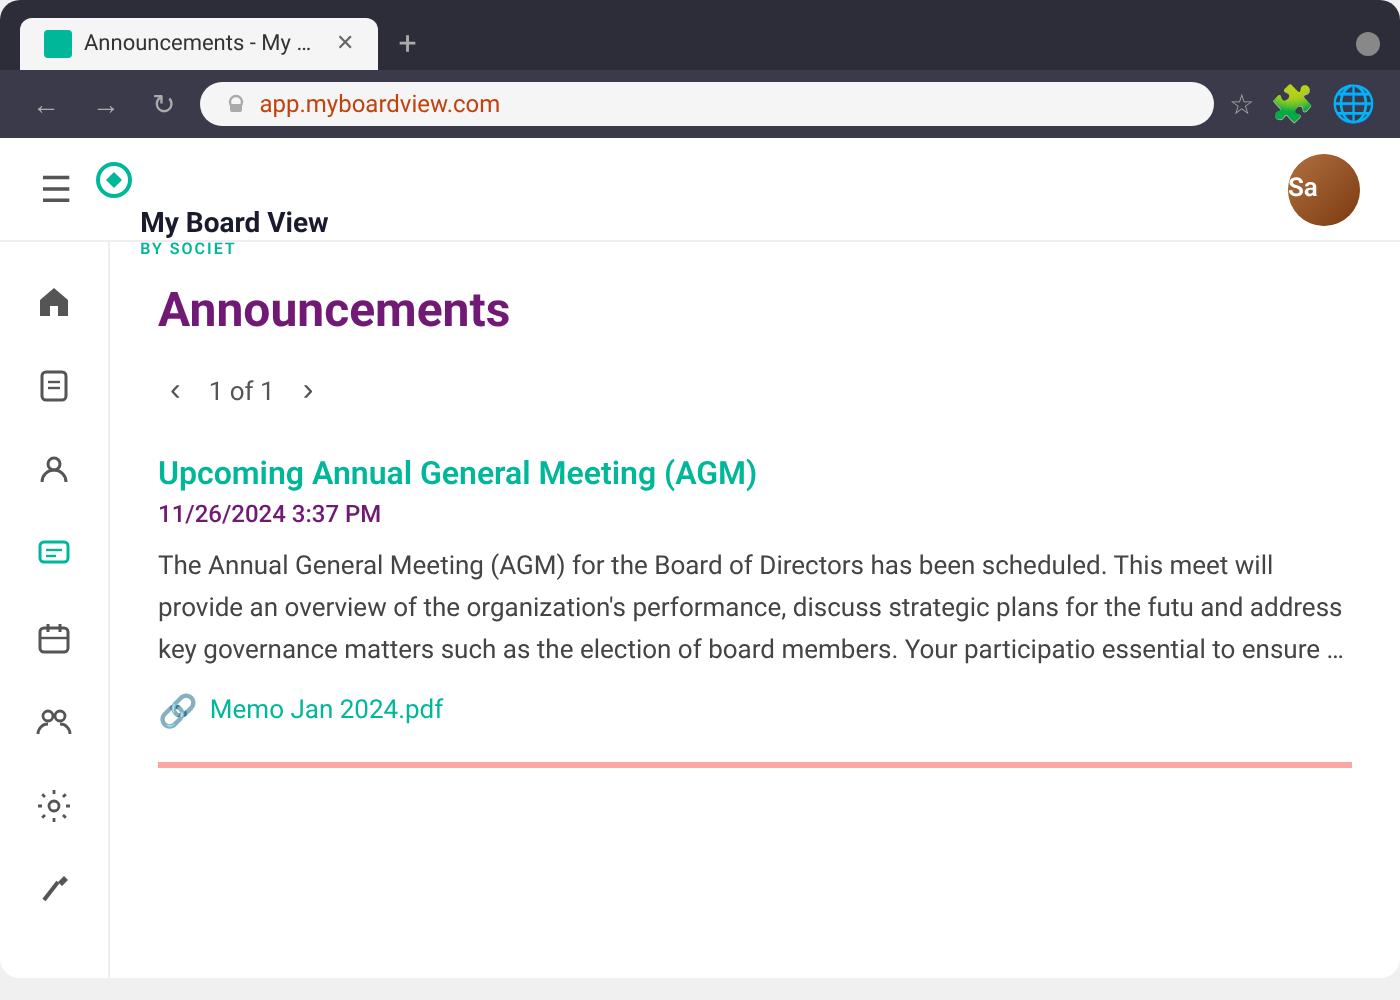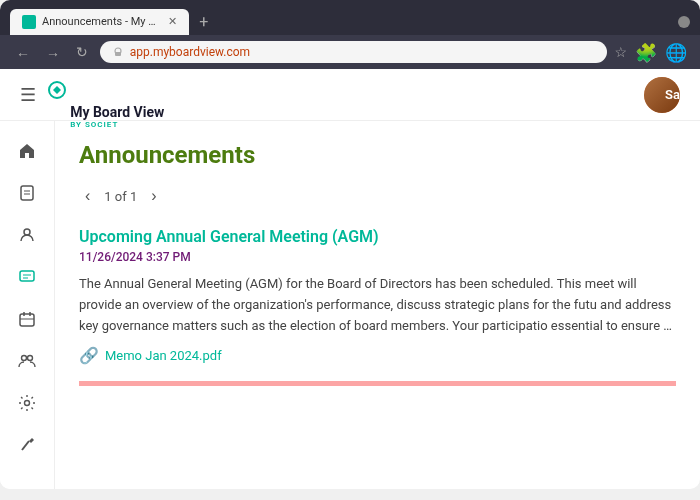--- a/index.html
+++ b/index.html
@@ -41,28 +41,28 @@
     .header-left { display: flex; align-items: center; gap: 12px; }
     .hamburger-icon { font-size: 18px; color: #555; cursor: pointer; }
     .logo-area { display: flex; flex-direction: column; }
     .logo-text { font-size: 16px; font-weight: 700; color: #1a1a2e; display: flex; align-items: center; gap: 4px; }
     .logo-subtitle { font-size: 8px; color: #00b899; letter-spacing: 1px; font-weight: 600; margin-left: 22px; }
     .header-right { display: flex; align-items: center; gap: 8px; }
     .avatar { width: 36px; height: 36px; border-radius: 50%; background: #c97a4a; display: flex; align-items: center; justify-content: center; overflow: hidden; }
     .avatar-img { width: 100%; height: 100%; object-fit: cover; background: linear-gradient(135deg, #c97a4a 0%, #8b4513 100%); border-radius: 50%; }
 
     
-    .page-title { font-size: 24px; font-weight: 700; color: #4d7c0f; margin-bottom: 16px; }
+    .page-title { font-size: 24px; font-weight: 700; color: #701a75; margin-bottom: 16px; }
     .action-row { display: flex; align-items: center; justify-content: space-between; margin-bottom: 20px; }
     .add-btn { background: #00b899; color: white; border: none; border-radius: 6px; padding: 9px 18px; font-size: 14px; font-weight: 500; cursor: pointer; }
     .pagination { display: flex; align-items: center; gap: 8px; font-size: 13px; color: #555; }
     .page-nav { background: none; border: none; color: #555; font-size: 16px; cursor: pointer; padding: 2px 6px; }
 
     
-    .announcement-card { border-bottom: 5px solid #fca5a5; padding-bottom: 16px; }
+    .announcement-card { border-bottom: 3px solid #fca5a5; padding-bottom: 16px; }
     .announcement-title { color: #00b899; font-size: 16px; font-weight: 600; margin-bottom: 4px; cursor: pointer; }
     .announcement-date { font-size: 12px; color: #701a75; font-weight: 500; margin-bottom: 10px; }
     .announcement-body { font-size: 13px; color: #444; line-height: 1.6; margin-bottom: 10px; overflow: hidden; display: -webkit-box; -webkit-line-clamp: 3; -webkit-box-orient: vertical; }
     .attachment { display: flex; align-items: center; gap: 6px; font-size: 13px; color: #00b899; cursor: pointer; }
     .attachment-icon { font-size: 16px; }
 
     .content-wrapper { display: flex; flex-direction: column; height: 100%; }
     .app-body { display: flex; flex: 1; overflow: hidden; }
   </style>
 </head>
@@ -114,21 +114,21 @@
               <circle cx="9" cy="9" r="8" fill="none" stroke="#00b899" stroke-width="2"></circle>
               <path d="M5 9 L9 5 L13 9 L9 13 Z" fill="#00b899"></path>
             </svg>
             <span style="font-size:14px; font-weight:700; color:#1a1a2e;margin-top:44px;">My Board View</span>
           </div>
           <div class="logo-subtitle">BY SOCIET</div>
         </div>
       </div>
       <div class="header-right">
         <div class="avatar">
-          <div class="avatar-img" style="width:36px;height:36px;background:linear-gradient(135deg,#b07040,#7a3a10);border-radius:50%;display:flex;align-items:center;justify-content:flex-end;">
+          <div class="avatar-img" style="width:36px;height:36px;background:linear-gradient(135deg,#b07040,#7a3a10);border-radius:50%;display:flex;align-items:center;justify-content:flex-start;">
             <span style="color:white;font-size:13px;font-weight:600;">Sa</span>
           </div>
         </div>
       </div>
     </div>
     <div class="app-body">
       <div class="sidebar">
         <div class="sidebar-icon" style="color:#555;">
           <svg width="18" height="18" viewBox="0 0 18 18">
               <path d="M9 2L2 8v8h5v-5h4v5h5V8L9 2z" fill="currentColor"></path>

